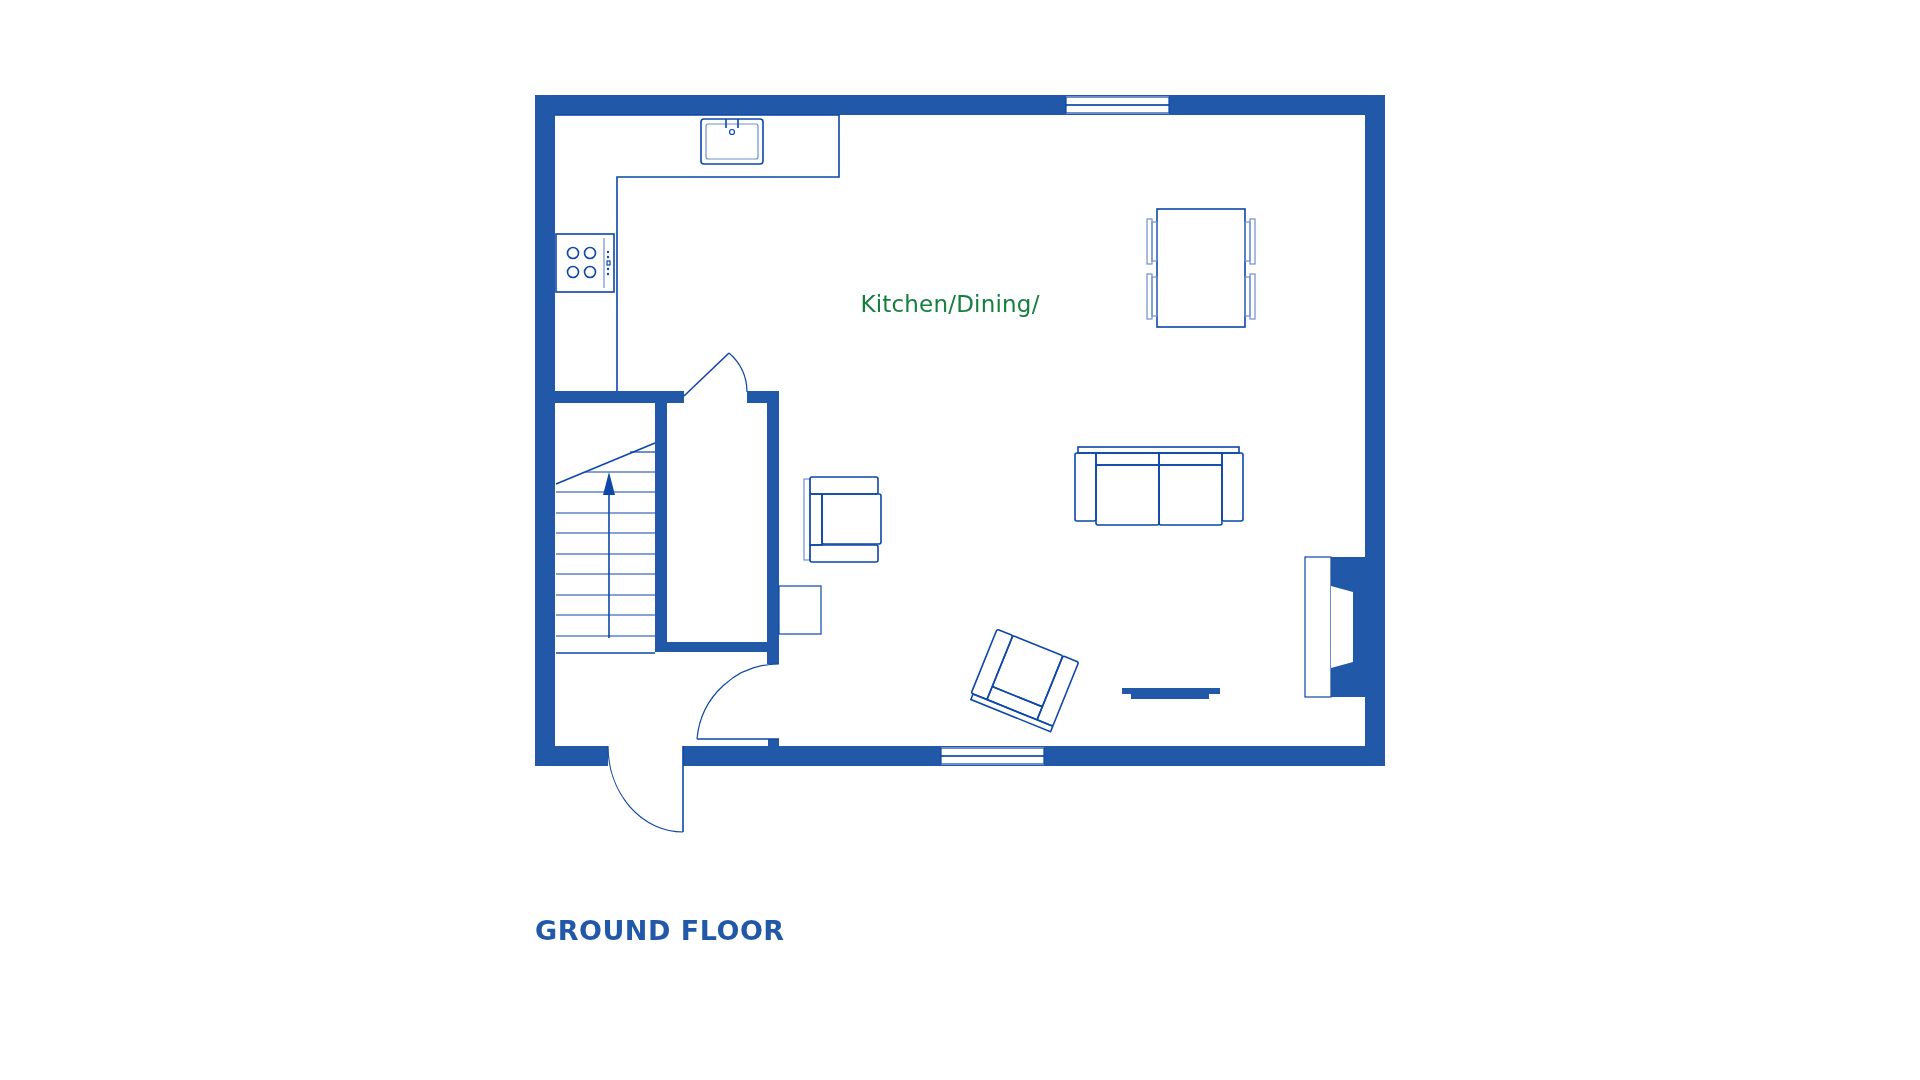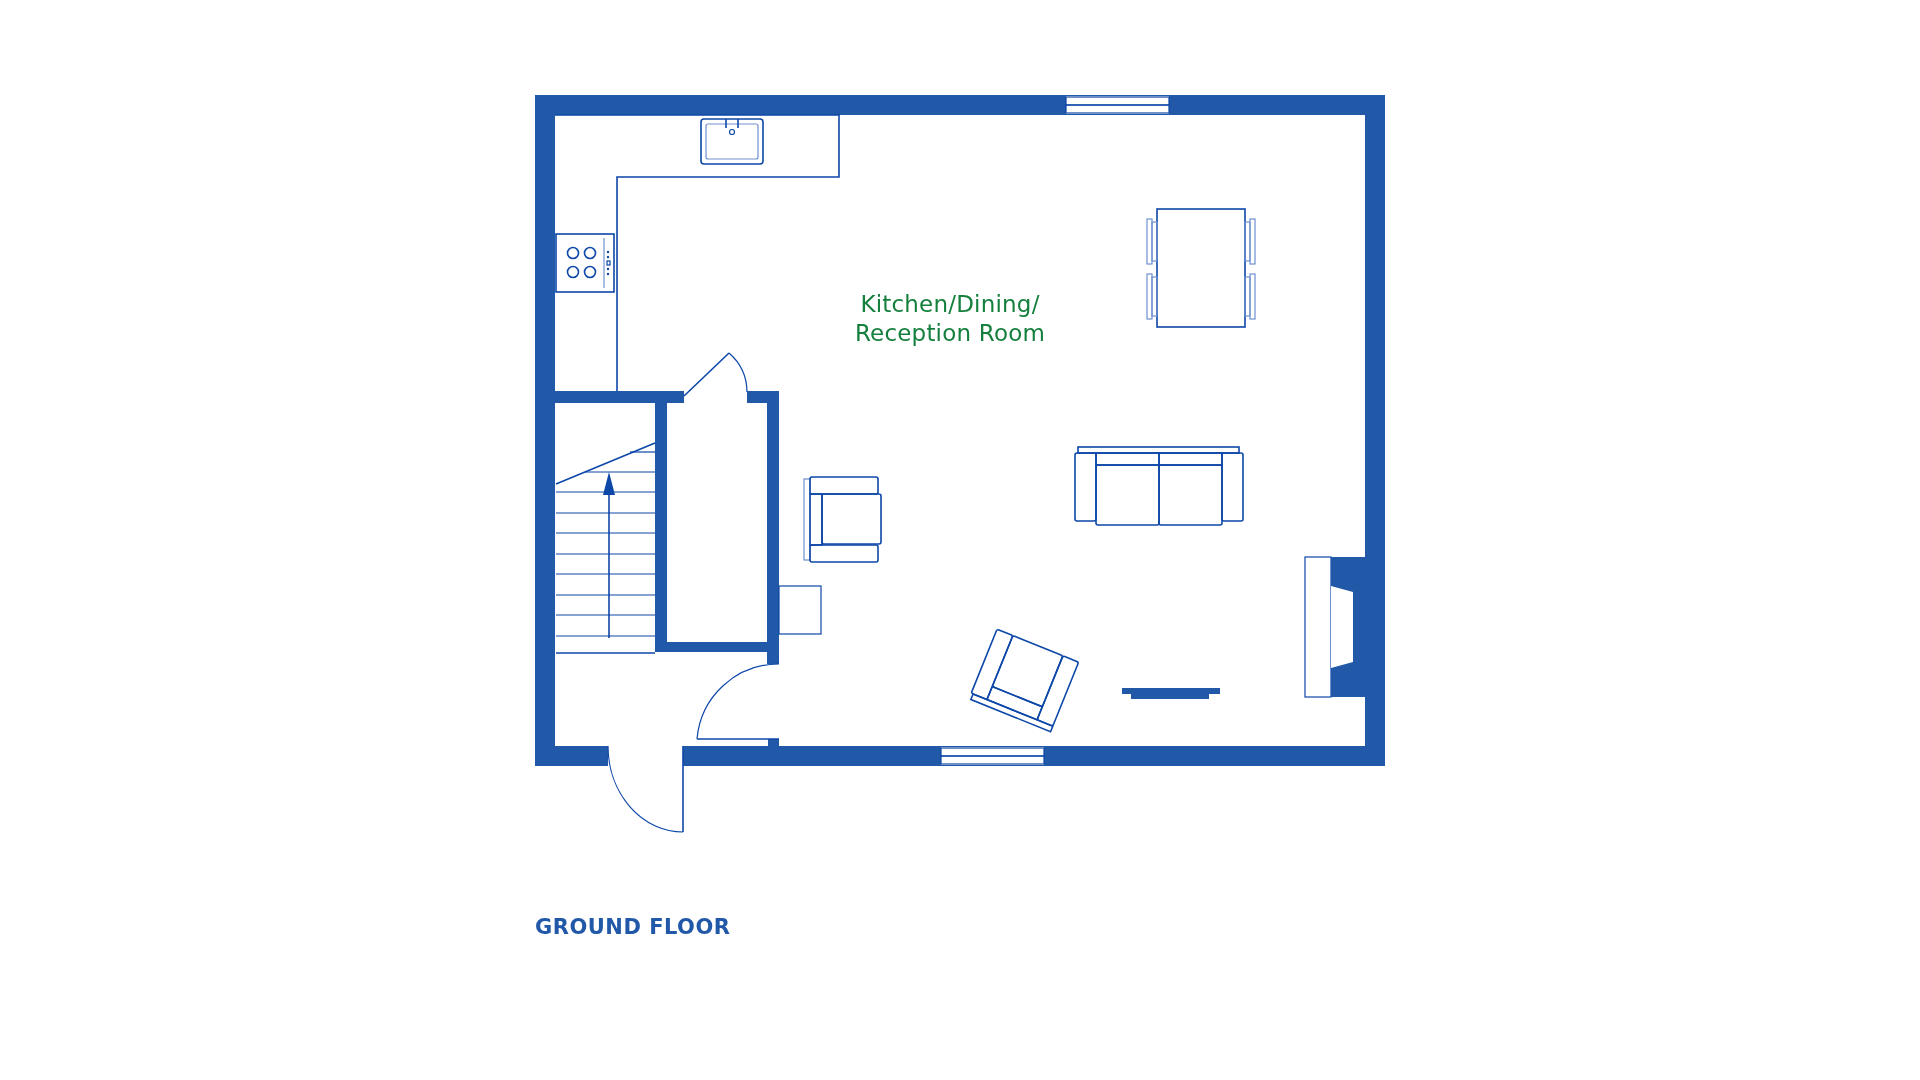--- a/index.html
+++ b/index.html
@@ -4,21 +4,21 @@
 <style>
   html, body { margin: 0; padding: 0; background: #ffffff; }
   body { width: 1920px; height: 1080px; position: relative; overflow: hidden; font-family: "Liberation Sans", "DejaVu Sans", sans-serif; }
   #plan { position: absolute; left: 0; top: 0; width: 1920px; height: 1080px; }
   .wall { fill: #2159a8; }
   .ln { fill: none; stroke: #0d47a8; stroke-width: 1.6; }
   .ln-thin { fill: none; stroke: #0d47a8; stroke-width: 1.2; }
   .ln-light { fill: none; stroke: #6e90d0; stroke-width: 1.2; }
   .fill-w { fill: #ffffff; }
   .room-label { position: absolute; left: 800px; top: 290px; width: 300px; text-align: center; color: #15803d; font-size: 23px; line-height: 29px; font-family: "DejaVu Sans", sans-serif; font-weight: normal; letter-spacing: 0.2px; }
-  .floor-title { position: absolute; left: 535px; top: 915px; color: #2159a8; font-size: 21px; font-weight: bold; font-family: "DejaVu Sans", sans-serif; letter-spacing: 0.5px; }
+  .floor-title { position: absolute; left: 535px; top: 915px; color: #2159a8; font-size: 27px; font-weight: bold; font-family: "DejaVu Sans", sans-serif; letter-spacing: 0.5px; }
 </style>
 </head>
 <body>
 
 <svg id="plan" viewBox="0 0 1920 1080" xmlns="http://www.w3.org/2000/svg">
 
   <g>
     <rect class="wall" x="535" y="95" width="850" height="20"></rect>
     <rect class="wall" x="535" y="95" width="20" height="671"></rect>
     <rect class="wall" x="1365" y="95" width="20" height="671"></rect>
@@ -154,16 +154,15 @@
   </g>
 
   <g>
     <line class="ln" x1="683" y1="746" x2="683" y2="832"></line>
     <path class="ln-thin" d="M608,746 A75,86 0 0 0 683,832"></path>
   </g>
 </svg>
 
 <div class="room-label">
   <div>Kitchen/Dining/</div>
-  <div>Reception Room</div>
 </div>
 
 <div class="floor-title">GROUND FLOOR</div>
 
 </body></html>

